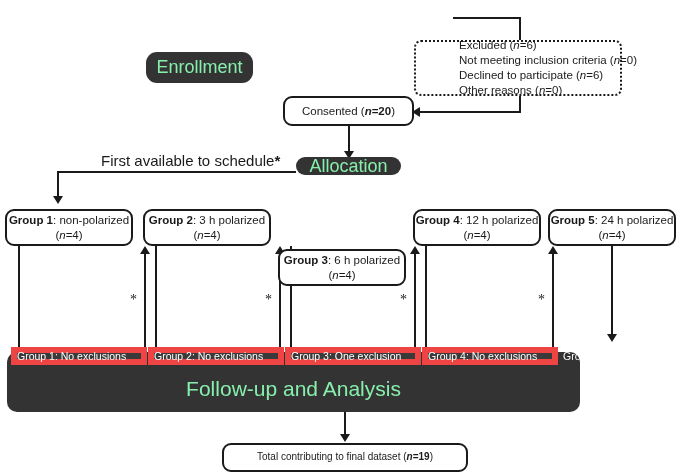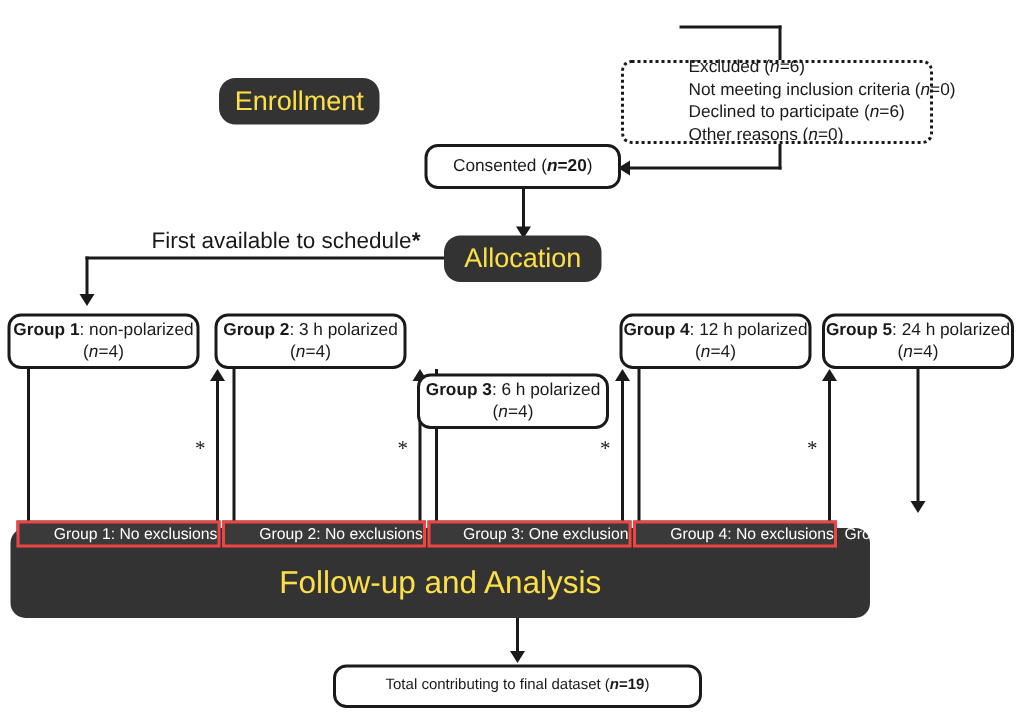--- a/index.html
+++ b/index.html
@@ -22,34 +22,34 @@
     border:2px dotted #1a1a1a;
     border-radius:7px;
     justify-content:flex-start;
     text-align:left;
   }
   .dark{
     position:absolute;
     box-sizing:border-box;
     background:#333333;
     border-radius:10px;
-    color:#fde047;
+    color:#86efac;
     display:flex;align-items:center;justify-content:center;
     text-align:center;
     z-index:3;
   }
   .phase-pill{border-radius:11px;font-size:18px;}
   .excl-label{
     position:absolute;
     box-sizing:border-box;
     background:#3a3a3a;
-    border:2px solid #ef4444;
+    border:6px solid #ef4444;
     color:#ffffff;
     font-size:10.5px;
-    display:flex;align-items:center;justify-content:flex-end;
+    display:flex;align-items:center;justify-content:flex-start;
     white-space:nowrap;
     z-index:6;
   }
   .excl-label.noborder{border:none;background:transparent;}
   .line{position:absolute;background:#1a1a1a;z-index:2;}
   .hline{height:2px;}
   .vline{width:2px;}
   .arrow-down{
     position:absolute;width:0;height:0;
     border-left:5px solid transparent;
@@ -104,21 +104,21 @@
     <span>Enrollment</span>
   </div>
 
   <div class="box" style="left:283px;top:96px;width:131px;height:30px;font-size:11.5px;">
     <span>Consented (<b class="s"><em class="v">n</em>=20</b>)</span>
   </div>
 
   <div class="line vline" style="left:348px;top:126px;height:29px;"></div>
   <div class="arrow-down" style="left:344px;top:151px;"></div>
 
-  <div class="dark phase-pill" style="left:296px;top:157px;width:105px;height:31px;">
+  <div class="dark phase-pill" style="left:296px;top:157px;width:105px;height:18px;">
     <span>Allocation</span>
   </div>
 
   <div class="plaintext" style="left:101px;top:152px;font-size:15px;">First available to schedule<b class="s">*</b></div>
 
   <div class="line hline" style="left:57px;top:171px;width:239px;"></div>
   <div class="line vline" style="left:57px;top:171px;height:28px;"></div>
   <div class="arrow-down" style="left:53px;top:196px;"></div>
 
   <div class="box" style="left:5px;top:209px;width:128px;height:37px;font-size:11.5px;">

